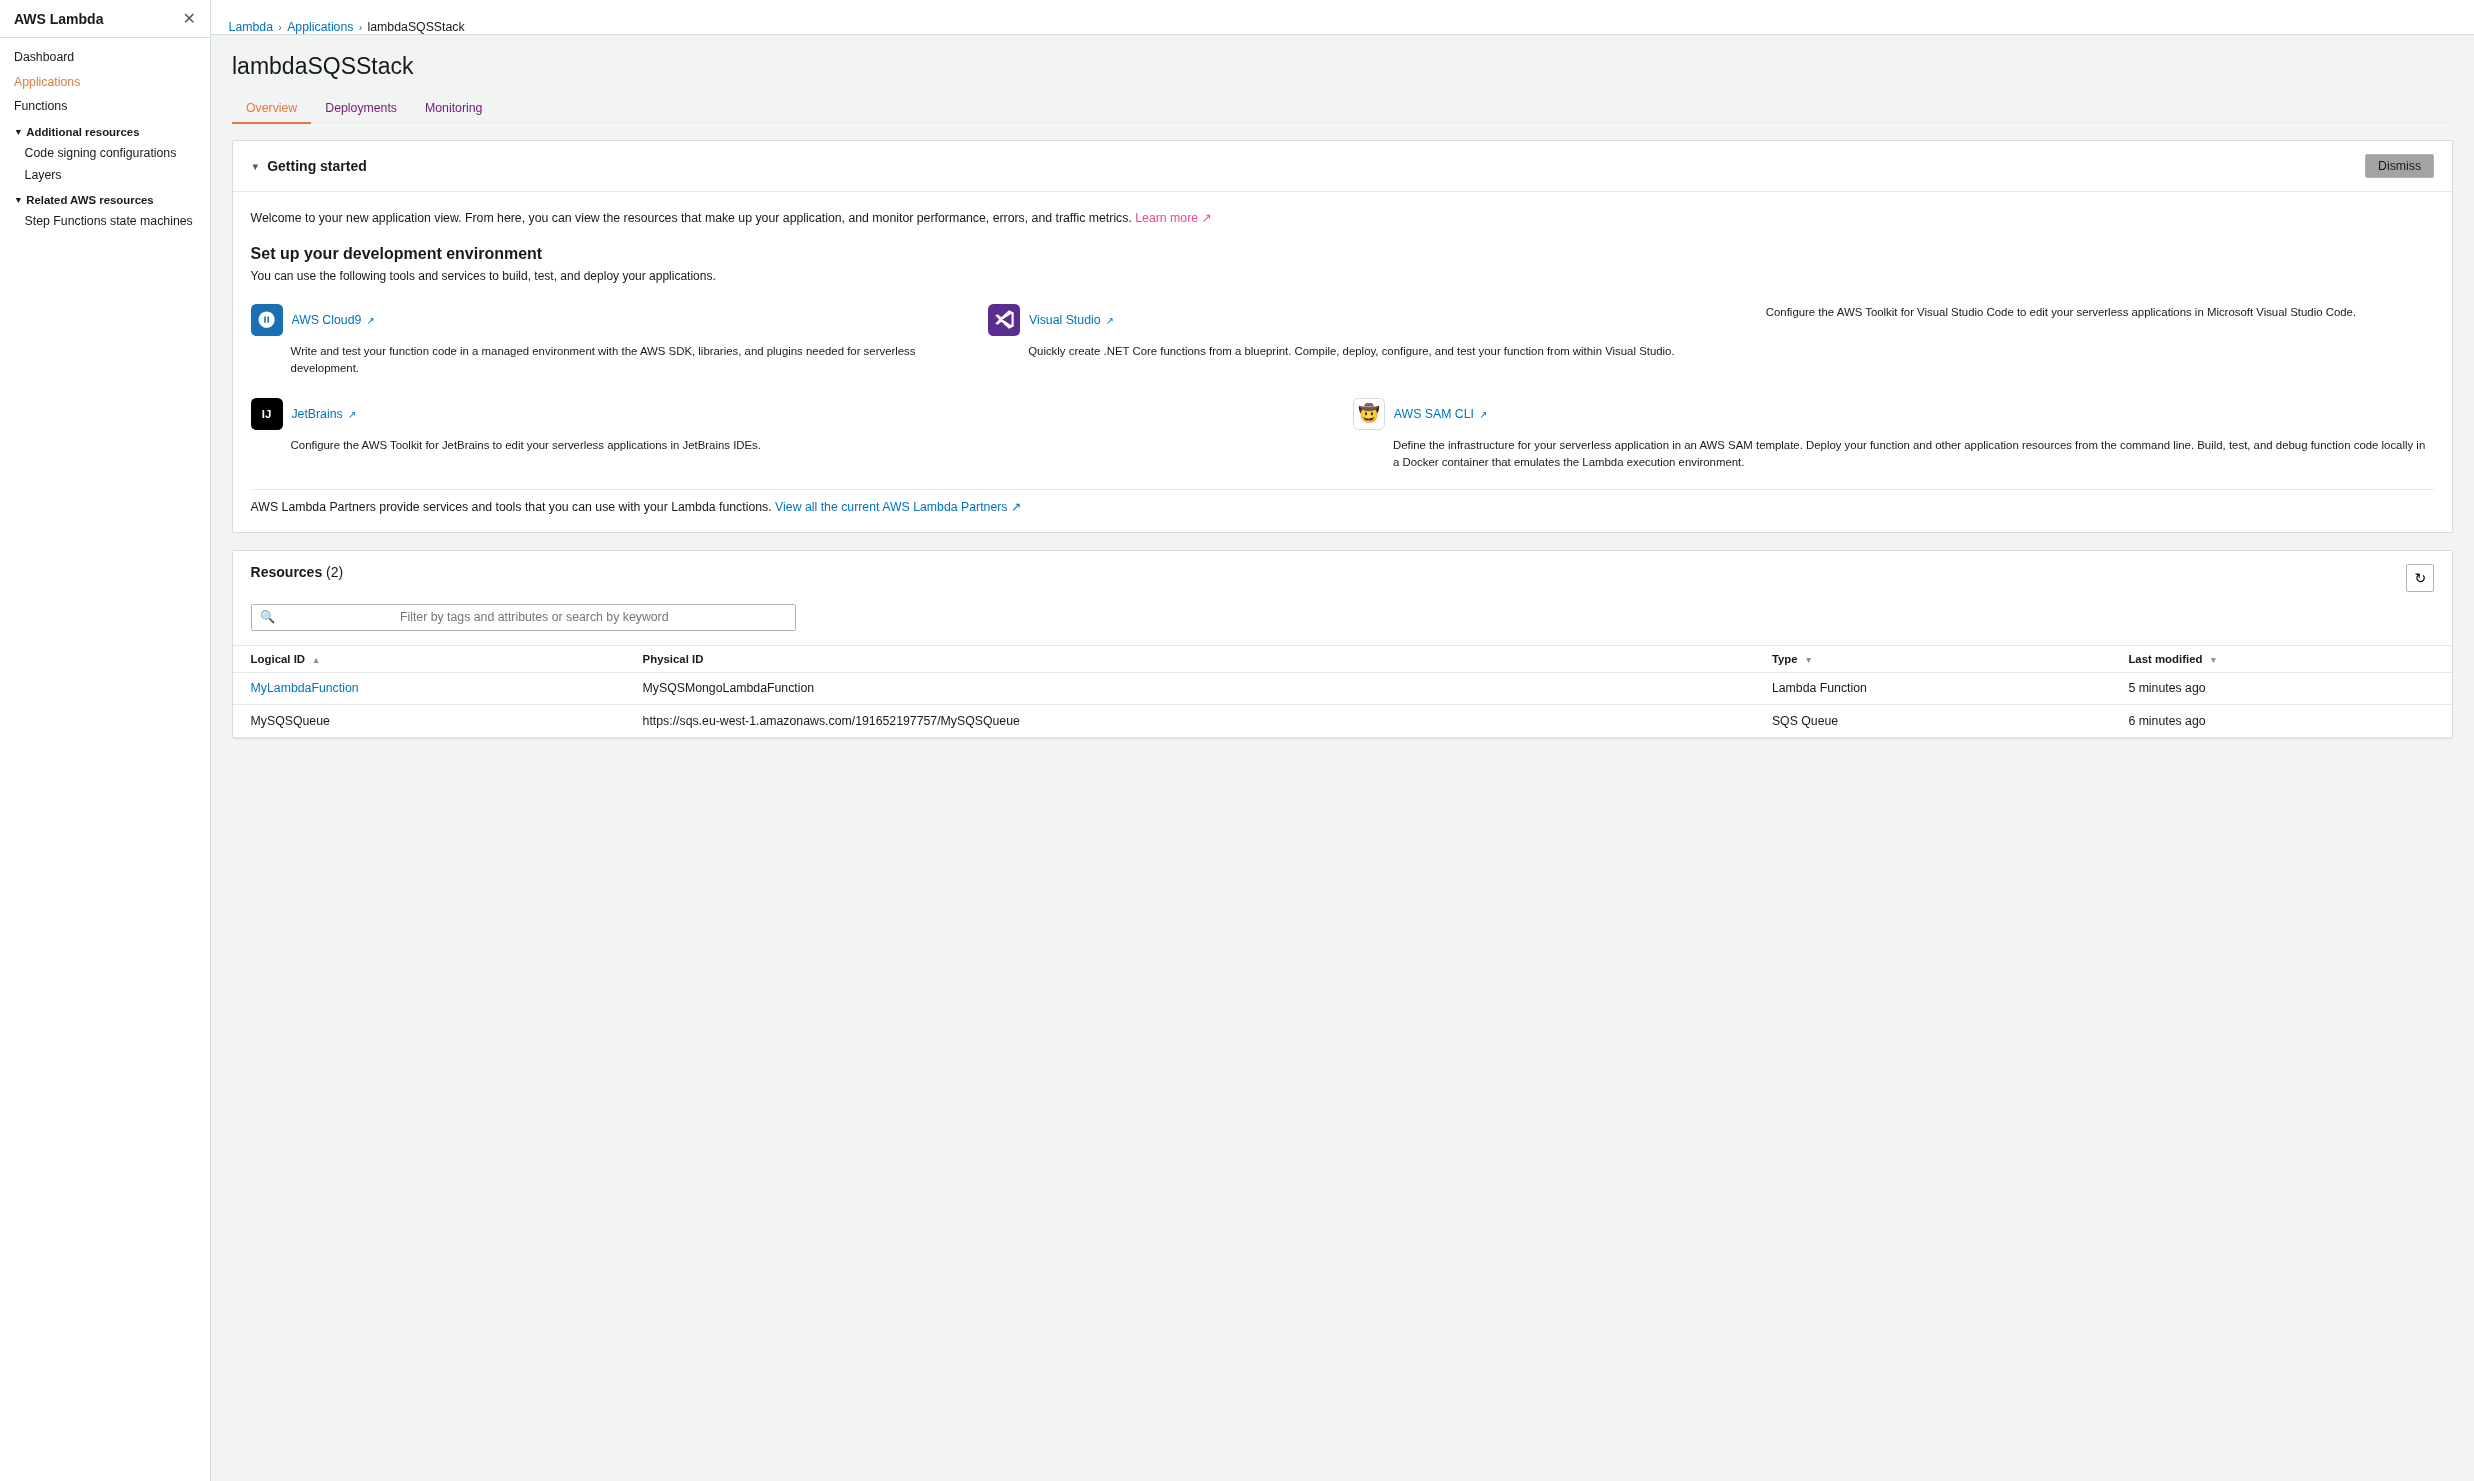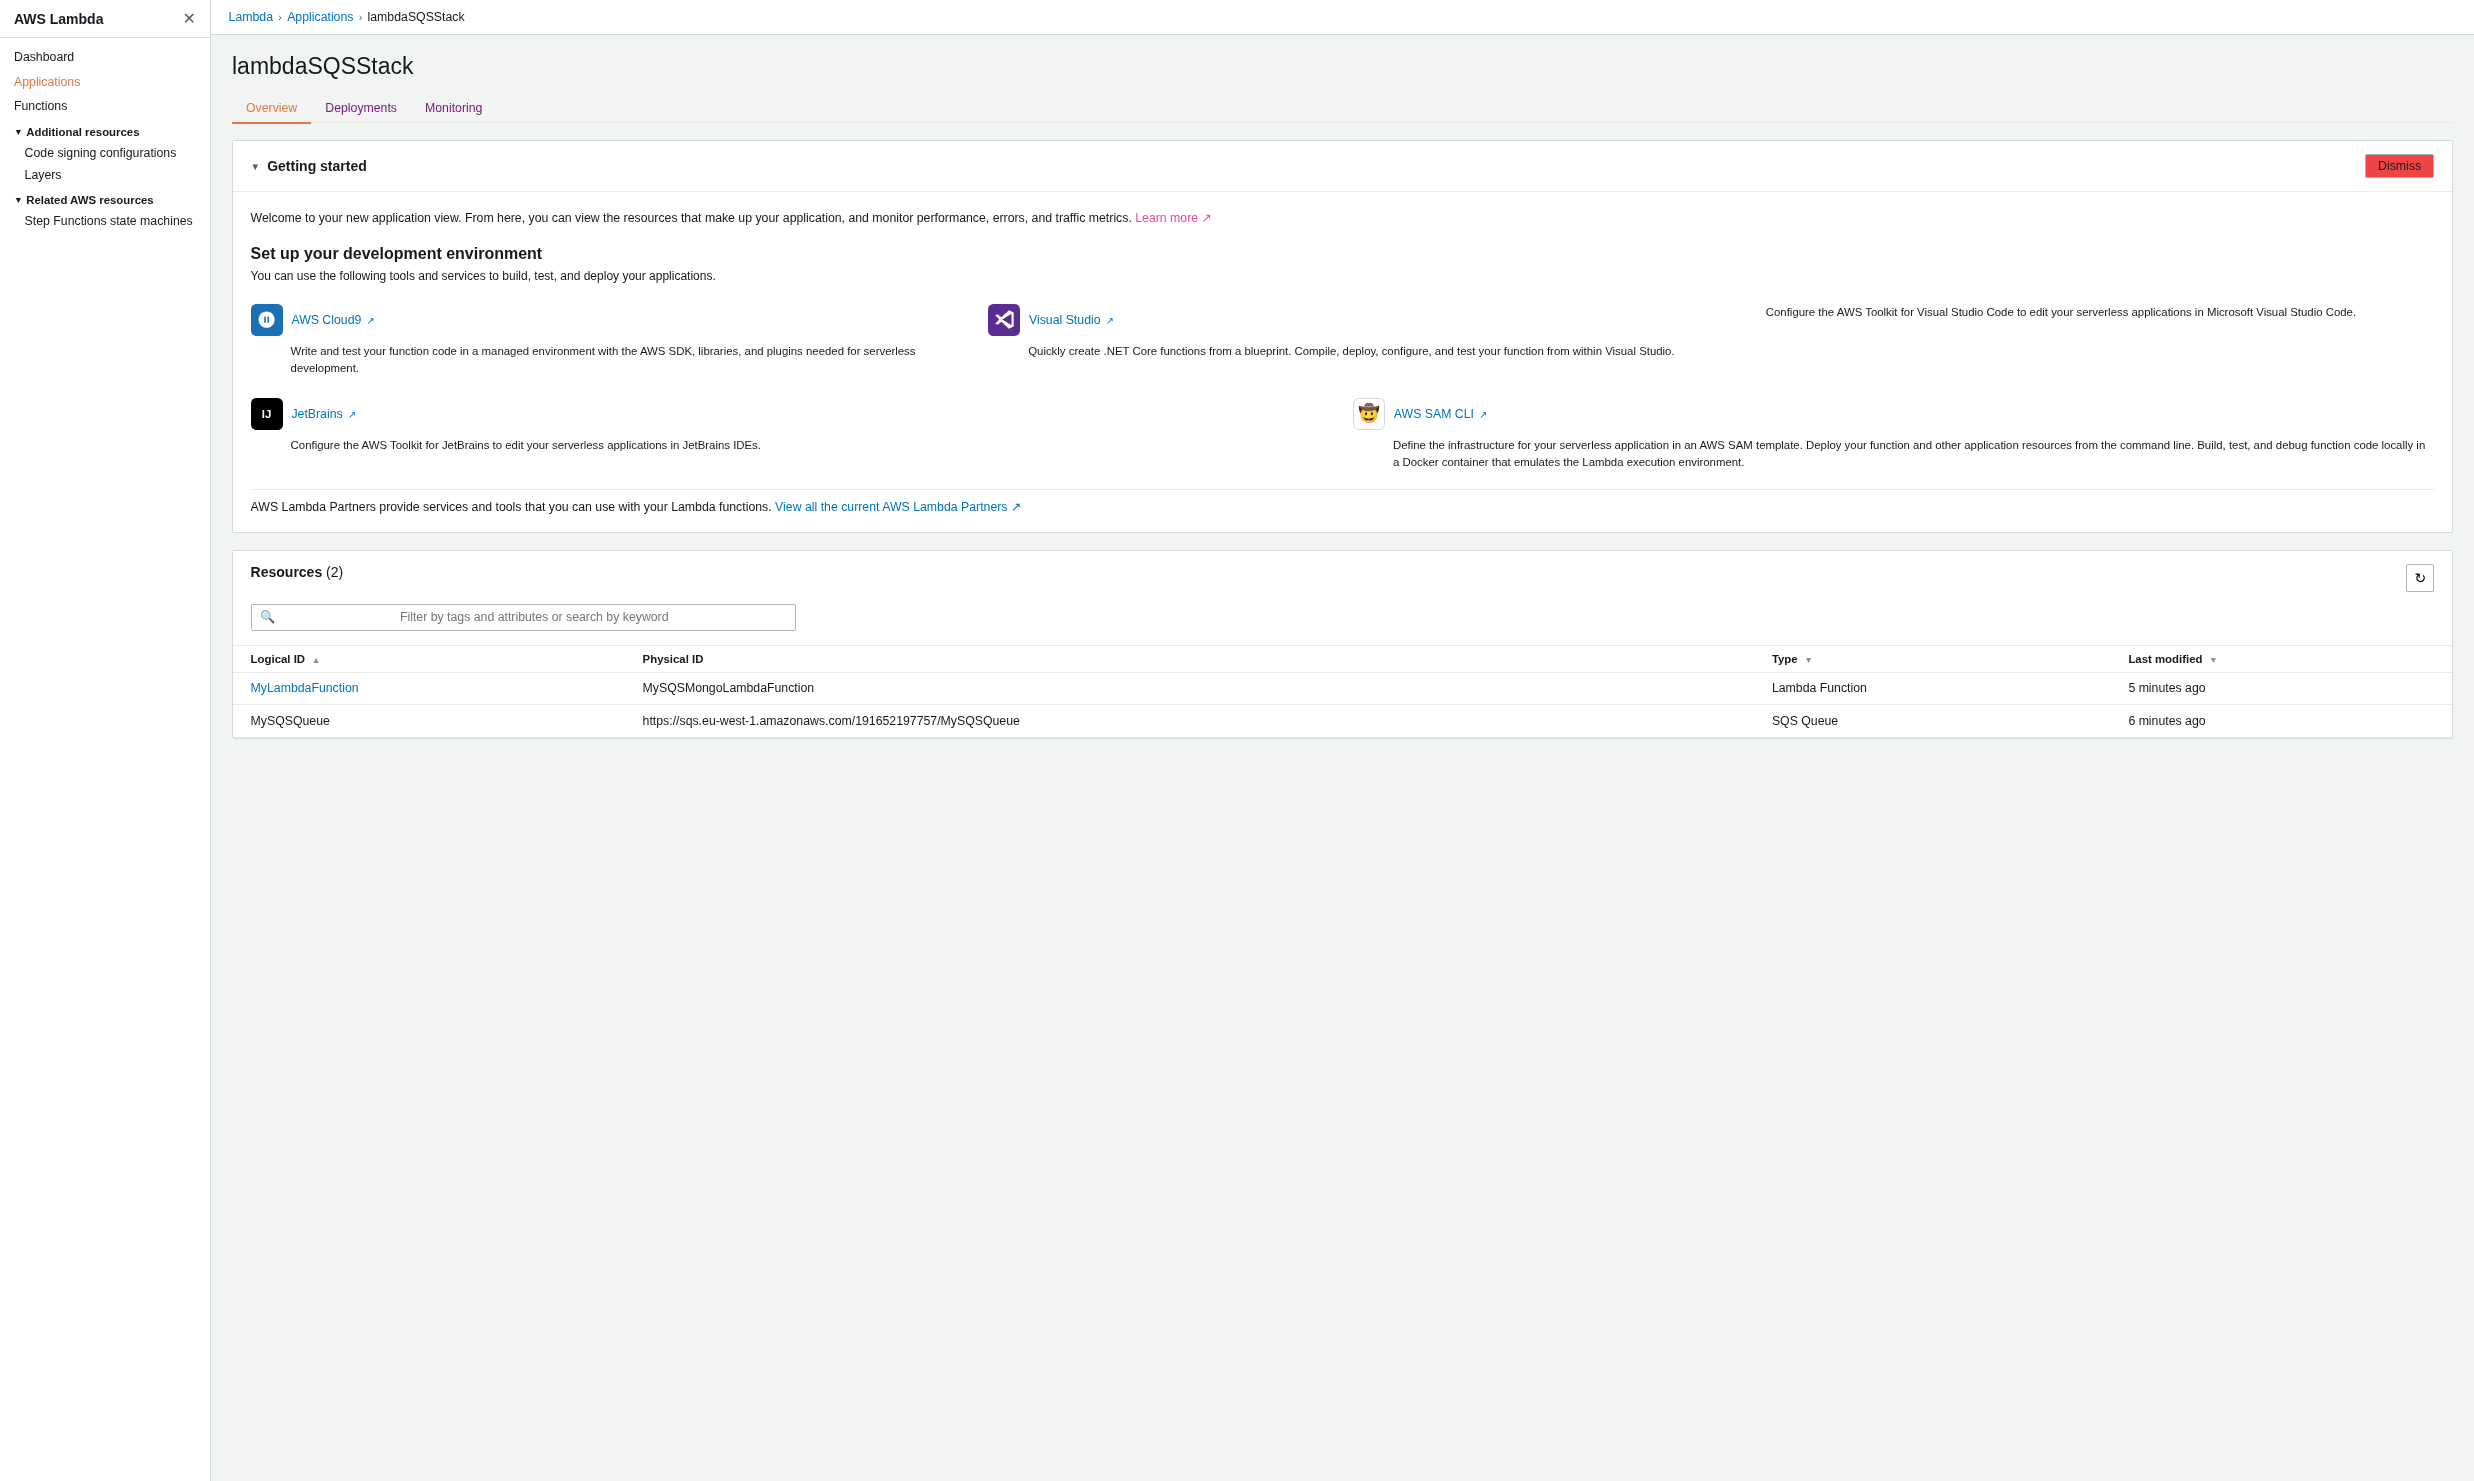--- a/index.html
+++ b/index.html
@@ -74,21 +74,21 @@
       padding: 0;
     }
 
     
     .top-bar {
       background: #fff;
       border-bottom: 0.9px solid #d5dbdb;
       padding: 0 17.6px;
       height: 35px;
       display: flex;
-      align-items: center;
+      align-items: flex-end;
     }
     .breadcrumb {
       display: flex;
       align-items: center;
       gap: 5.3px;
       font-size: 12.3px;
     }
     .breadcrumb-link { color: #0073bb; text-decoration: none; cursor: pointer; }
     .breadcrumb-sep { color: #545b64; font-size: 10.5px; }
     .breadcrumb-current { color: #16191f; }
@@ -130,21 +130,21 @@
       gap: 7px;
       font-size: 14px;
       font-weight: 700;
     }
     .card-header-title .arrow { font-size: 9.7px; color: #545b64; }
 
     .card-body { padding: 17.6px; }
 
     .dismiss-btn {
       border: 0.9px solid #aab7b8;
-      background: #ef4444;
+      background: #a3a3a3;
       padding: 4.4px 12.3px;
       cursor: pointer;
       font-size: 12.3px;
       border-radius: 1.8px;
       color: #16191f;
     }
 
     .welcome-text { margin-bottom: 17.6px; font-size: 12.3px; color: #16191f; line-height: 1.5; }
     .welcome-text a { color: #ec4899; text-decoration: none; }
 

